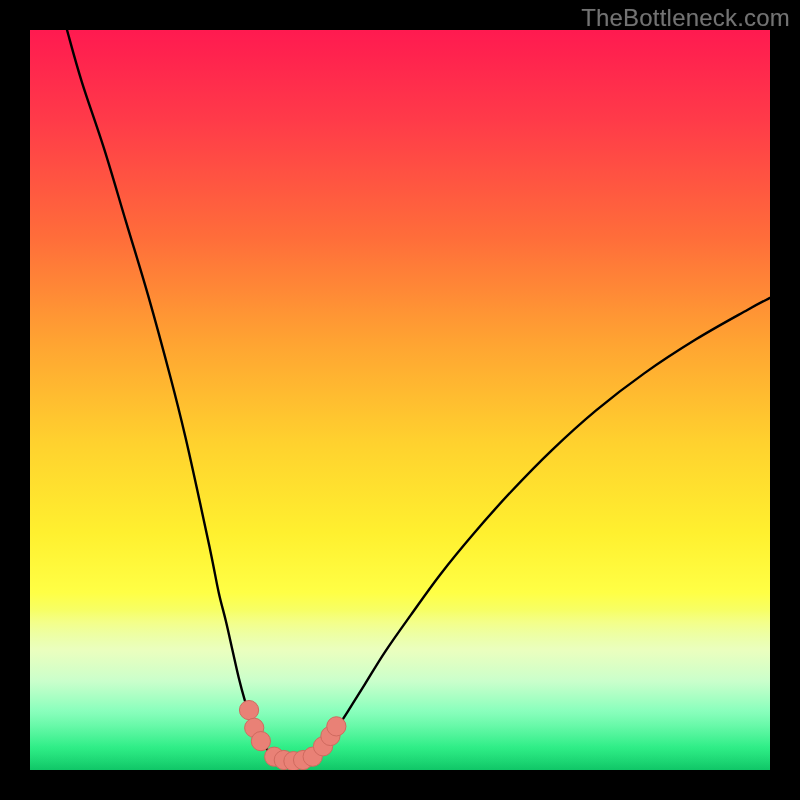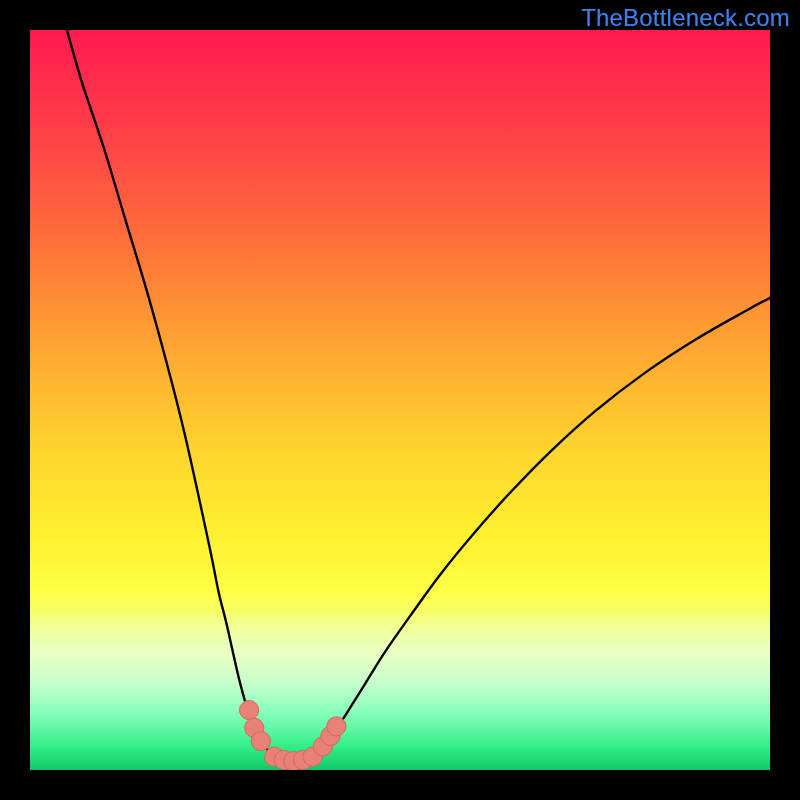--- a/index.html
+++ b/index.html
@@ -55,21 +55,21 @@
       rgba(240,255,220,0.4) 45%,
       rgba(210,255,210,0.35) 65%,
       rgba(120,255,180,0.25) 85%,
       rgba(60,230,140,0.15) 100%
     );
   }
   .watermark {
     position: absolute;
     top: 4px;
     right: 10px;
-    color: #3b82f6;
+    color: #737373;
     font-size: 24px;
     letter-spacing: 0.2px;
     font-weight: 500;
     text-shadow: 0 0 1px rgba(255,255,255,0.15);
   }
   svg.curves {
     position: absolute;
     left: 0;
     top: 0;
   }

